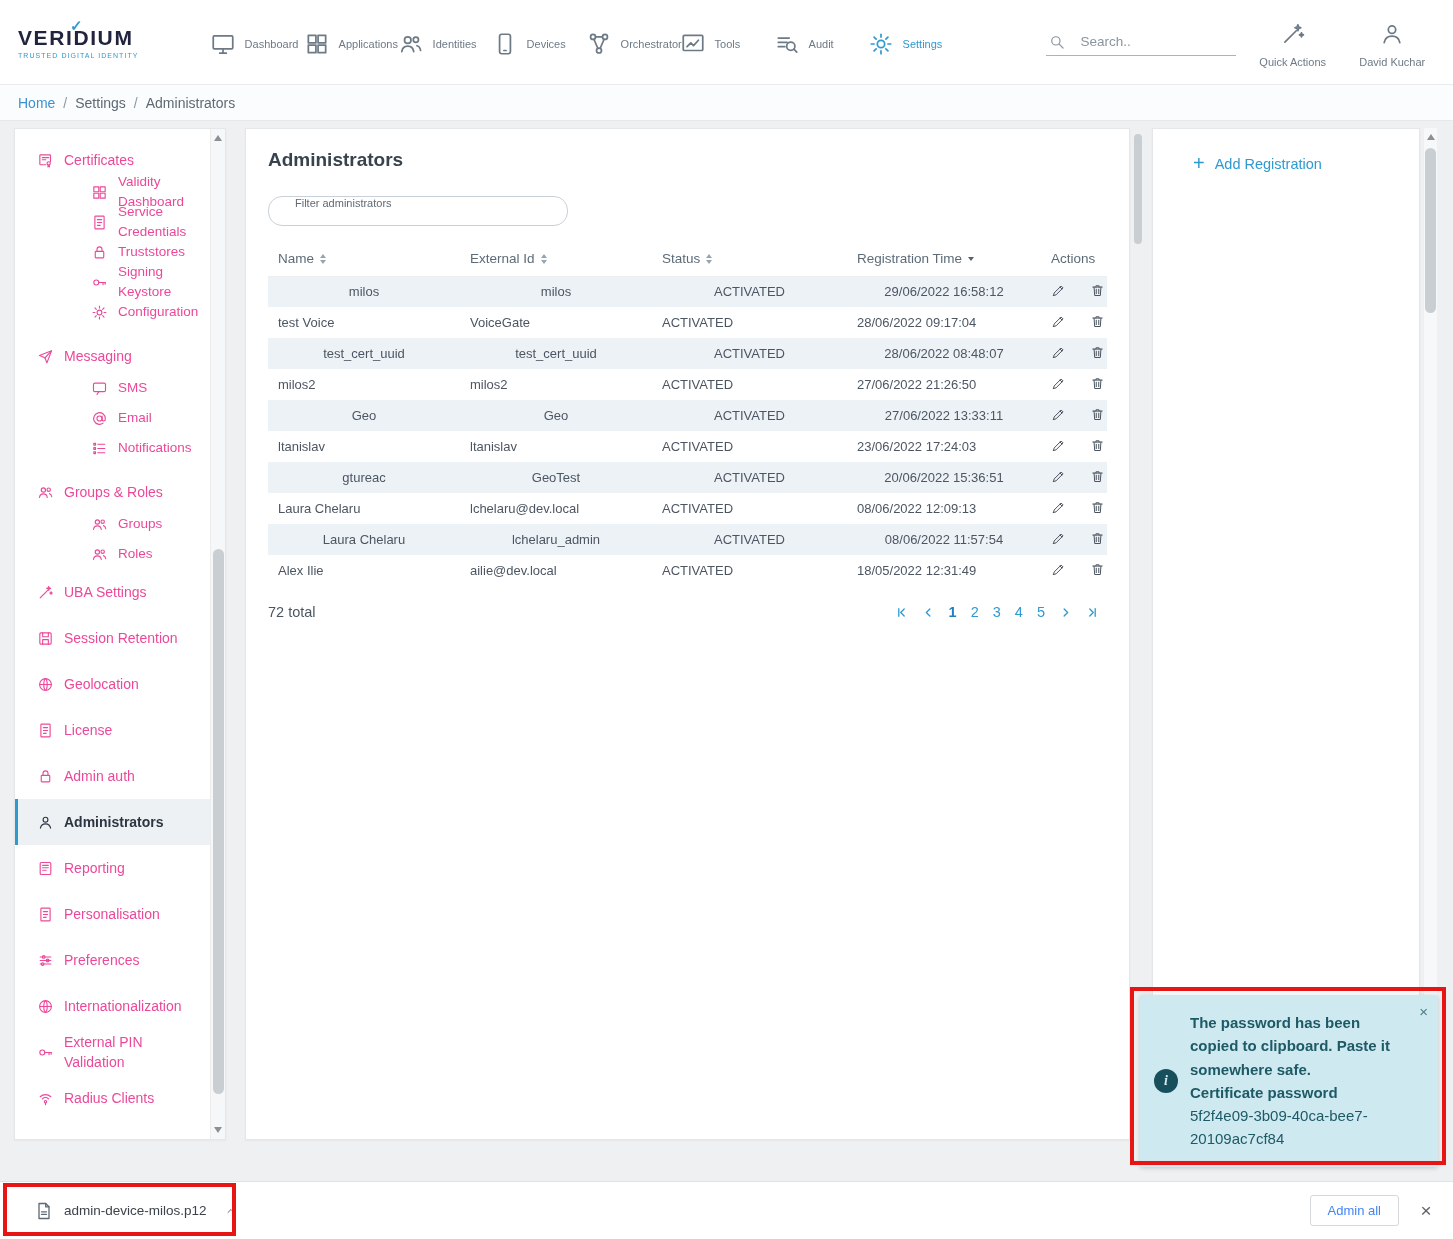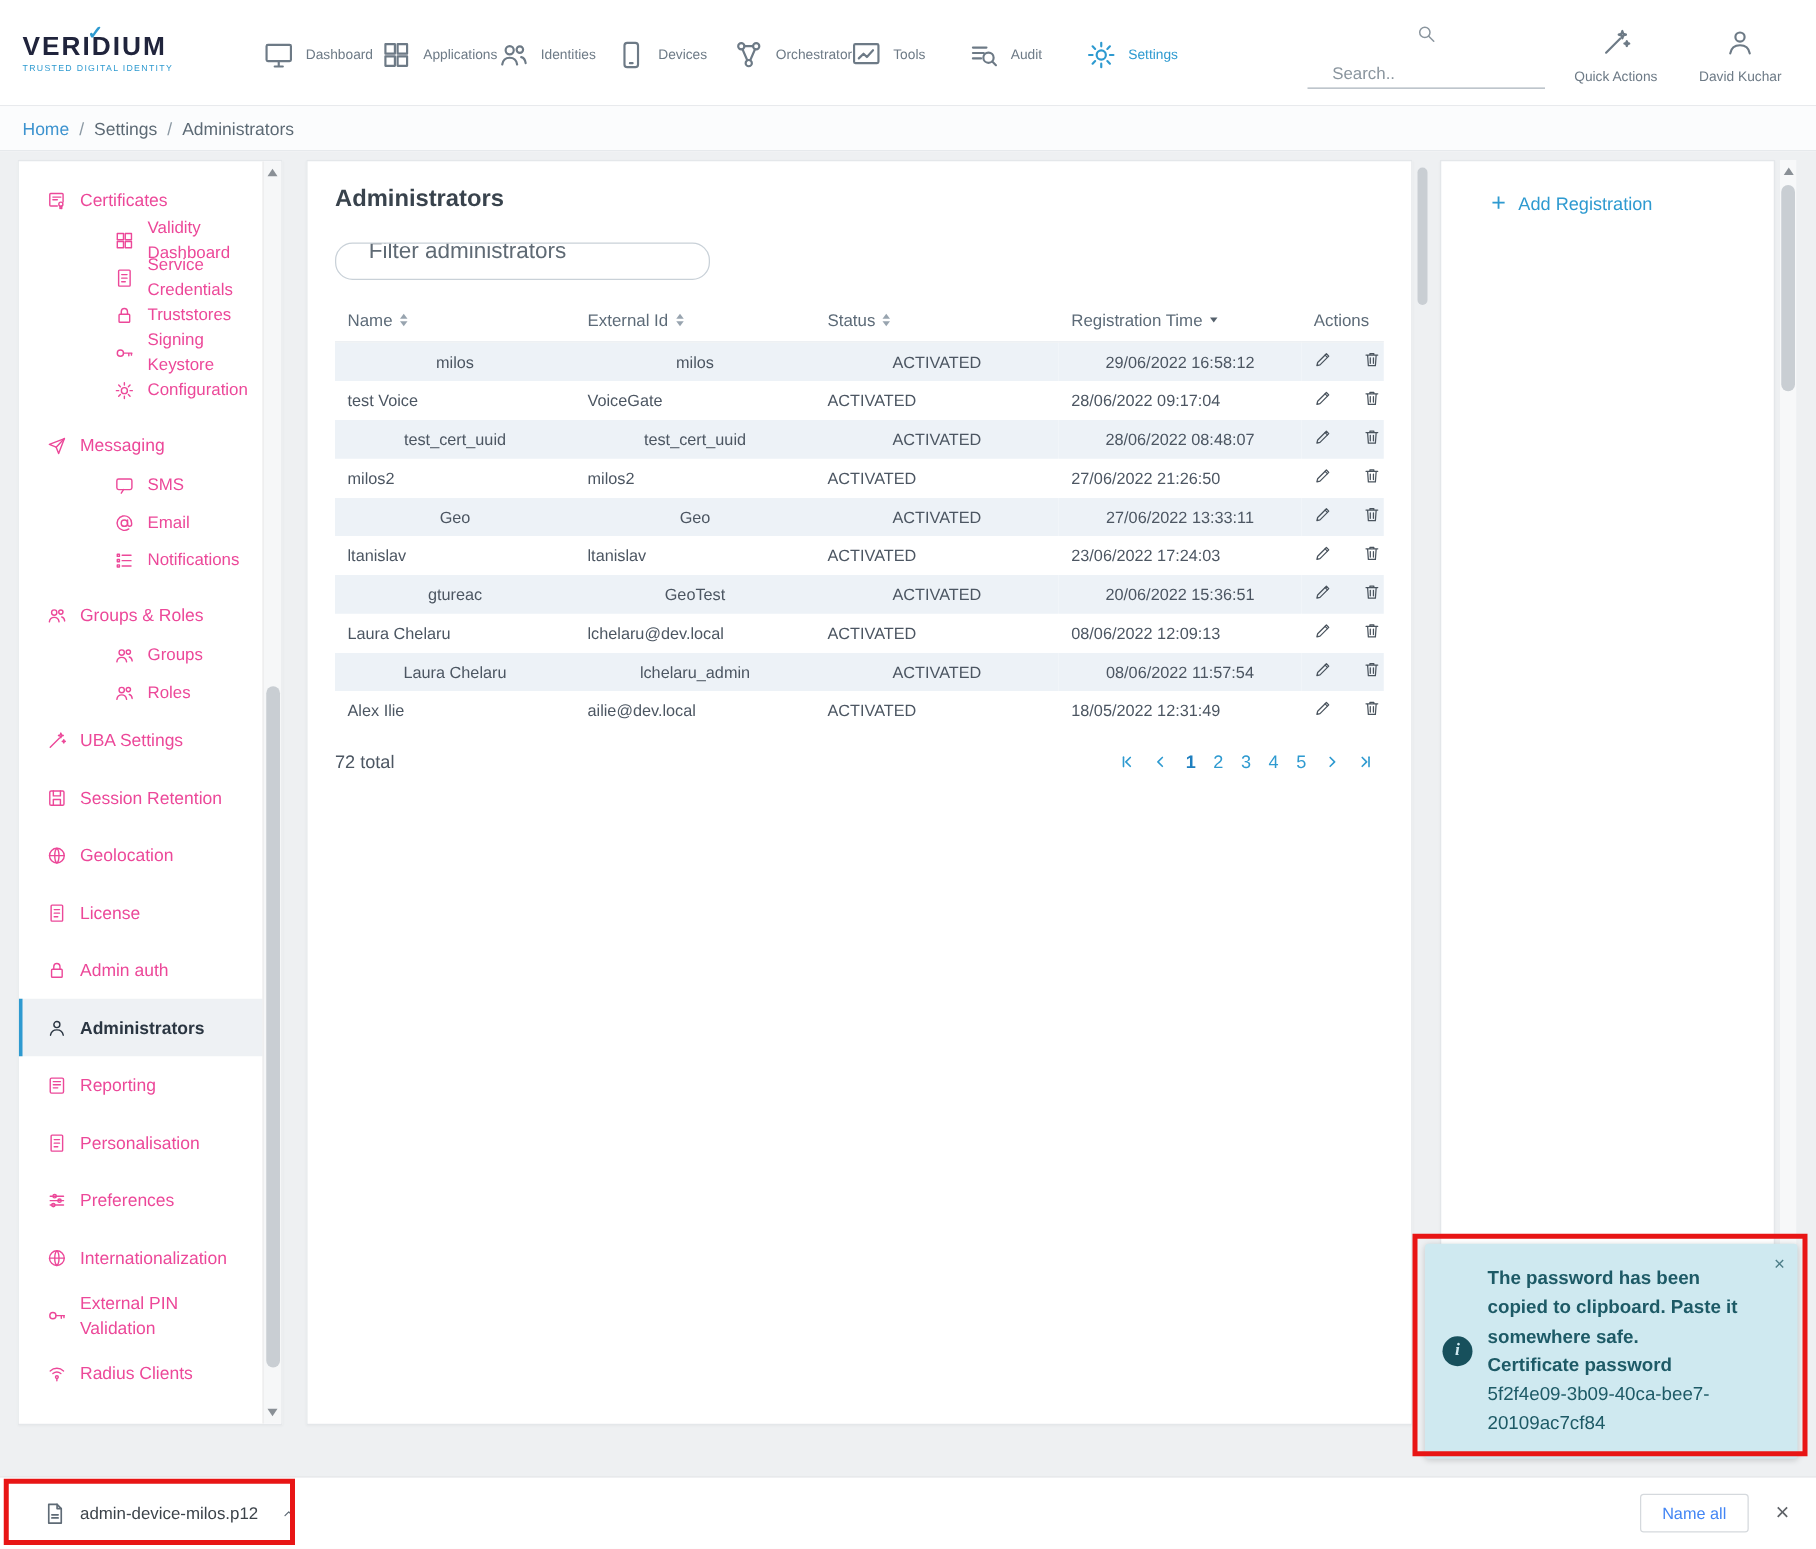--- a/index.html
+++ b/index.html
@@ -19,22 +19,22 @@
   .logo-check { position:absolute; left:52px; top:-9px; color:#2e9ad0; font-size:15px; font-weight:bold; }
   .logo-sub { font-size:7px; letter-spacing:1.05px; color:#2e9ad0; margin-top:2px; }
 
   .nav { display:flex; margin-left:30px; gap:6px; }
   .nav-item { width:88px; display:flex; flex-direction:row; align-items:center; gap:9px;
               color:#6d7a86; cursor:pointer; padding-top:4px; }
   .nav-item .nav-icon svg { width:26px; height:26px; display:block; }
   .nav-label { font-size:11px; }
   .nav-item.active { color:#2e9ad0; }
 
-  .search { display:flex; align-items:center; margin-left:90px; width:200px;
-            border-bottom:1px solid #a9b3bc; padding:4px 2px; gap:15px; color:#8a959e;flex-direction:column; }
+  .search { display:flex; margin-left:90px; width:200px;
+            border-bottom:1px solid #a9b3bc; padding:4px 2px; gap:15px; color:#8a959e; }
   .search .search-icon svg { width:18px; height:18px; display:block; }
   .search input { border:none; outline:none; font-size:13.5px; width:150px; color:#444; background:transparent;
                   font-family:"Liberation Sans",sans-serif; }
   .search input::placeholder { color:#8a959e; }
 
   .hdr-item { width:90px; display:flex; flex-direction:column; align-items:center; gap:9px;
               color:#6d7a86; cursor:pointer; padding-top:4px; margin-left:14px; }
   .hdr-item .nav-icon svg { width:26px; height:26px; display:block; }
   .hdr-item .nav-label { font-size:11px; white-space:nowrap; }
 
@@ -65,21 +65,21 @@
             border-bottom:6px solid #8a9096; margin:6px auto 0; }
   .arr-down { width:0; height:0; border-left:4px solid transparent; border-right:4px solid transparent;
               border-top:6px solid #8a9096; position:absolute; bottom:6px; left:3px; }
   .side-thumb { position:absolute; left:2px; width:11px; border-radius:6px; background:#c9ced3;
                 top:420px; height:545px; }
 
   
   .main-card { position:absolute; left:245px; top:7px; width:885px; height:1012px; padding:20px 22px; }
   .page-title { font-size:19px; font-weight:bold; color:#39434d; margin-bottom:22px; }
   .filter-input { width:300px; height:30px; border:1px solid #c9d1d8; border-radius:14px;
-                  padding:0 12px 16px 26px; font-size:18px; color:#555; outline:none;
+                  padding:0 12px 16px 26px; font-size:11px; color:#555; outline:none;
                   font-family:"Liberation Sans",sans-serif; }
   .filter-input::placeholder { color:#5f6a74; }
 
   table { width:100%; border-collapse:collapse; margin-top:16px; table-layout:fixed; font-size:13px; }
   thead th { text-align:left; font-weight:normal; color:#5d6b78; font-size:13.5px; height:34px;
              padding:0 10px; border-bottom:1px solid #eceff2; }
   .th-wrap { display:inline-flex; align-items:center; }
   tbody td { height:31px; padding:0 10px; color:#4c5662; overflow:hidden; white-space:nowrap; }
   tr.striped { background:#edf2f7;text-align:center; }
   .sort { display:inline-flex; flex-direction:column; gap:2px; margin-left:6px; }
@@ -801,20 +801,20 @@
             <path d="M9 13h6M9 16h6"></path>
           </svg>
         </span>
       <span>admin-device-milos.p12</span>
       <span class="dl-caret">
           <svg viewBox="0 0 24 24" fill="none" stroke="currentColor" stroke-width="2" stroke-linecap="round" stroke-linejoin="round">
             <path d="M6 15l6-6 6 6"></path>
           </svg>
         </span>
     </div>
-    <button class="show-all">Name all</button>
+    <button class="show-all">Admin all</button>
     <span class="dl-close">×</span>
   </footer>
 
   <div class="ann ann-toast"></div>
   <div class="ann ann-dl"></div>
 
 </div>
 
 </body></html>

